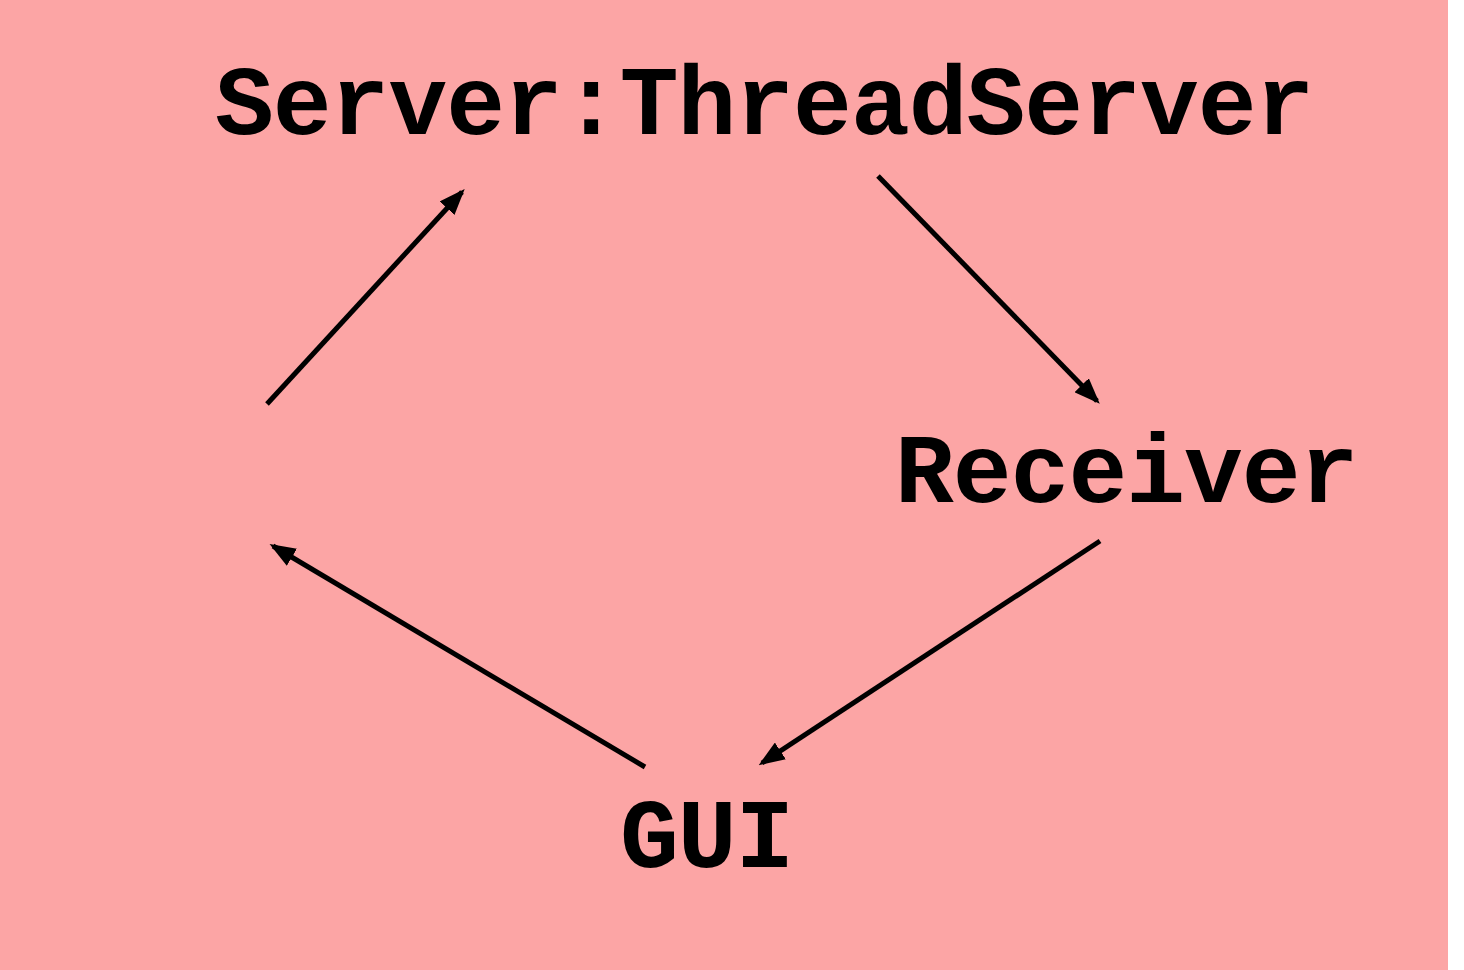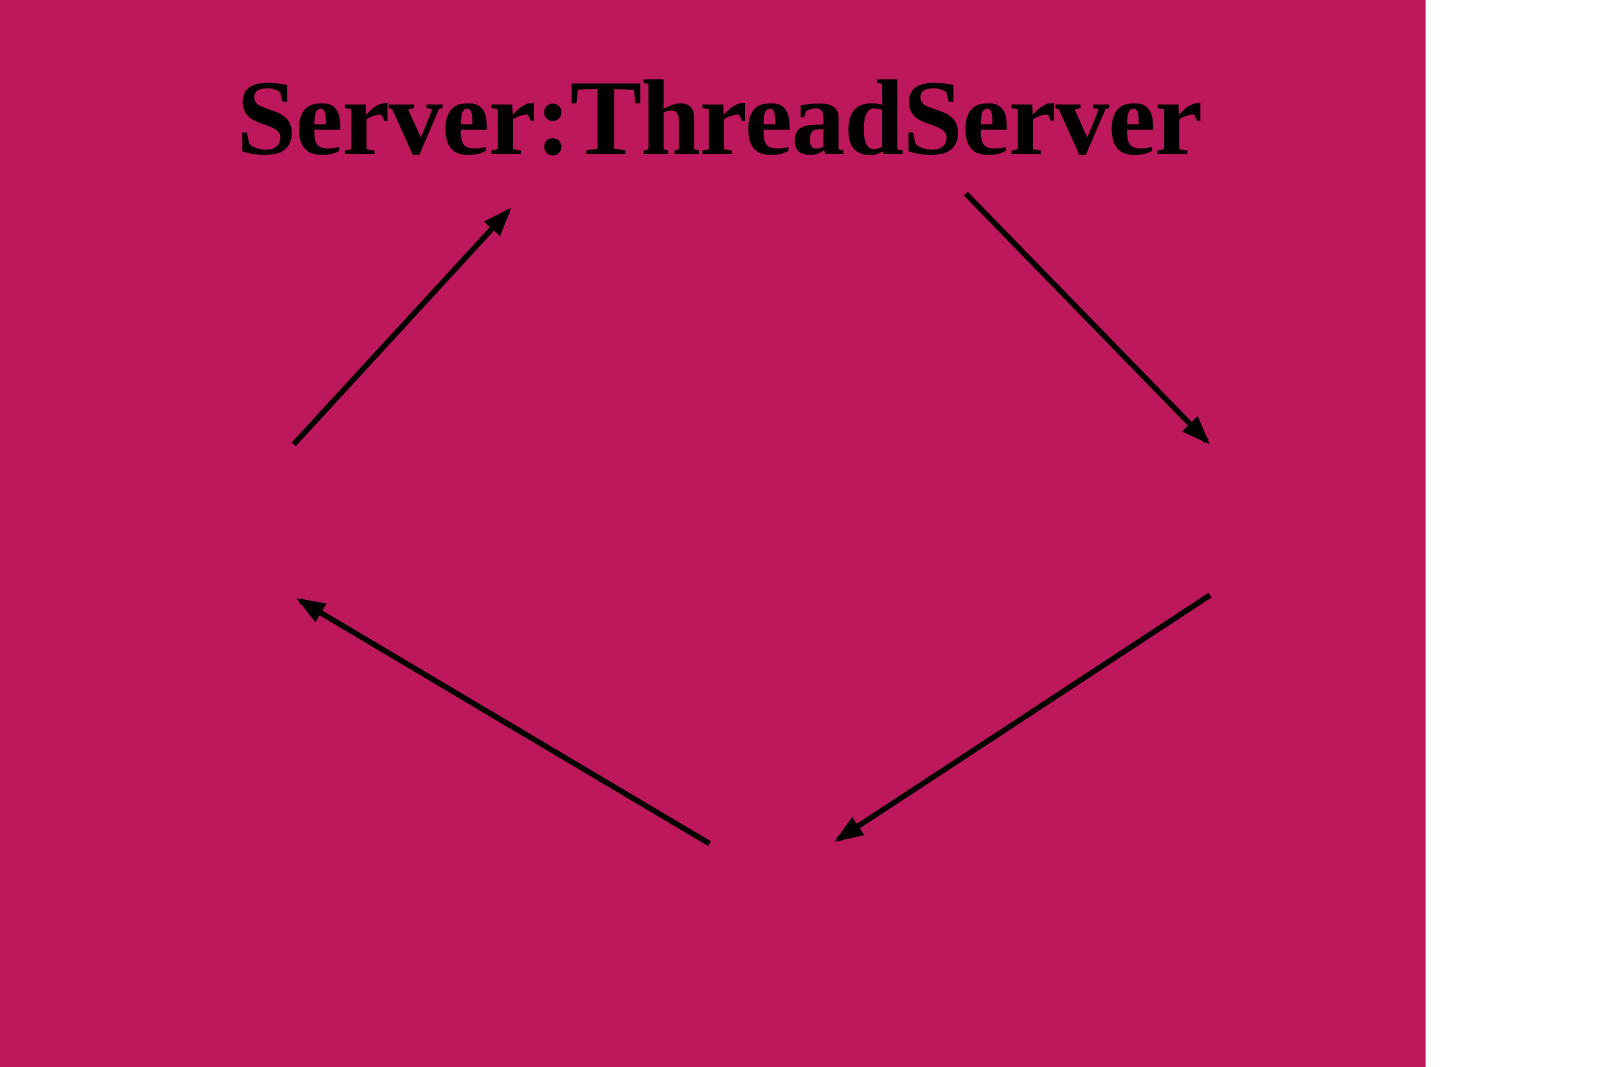--- a/index.html
+++ b/index.html
@@ -2,25 +2,25 @@
 <html><head>
 <meta charset="utf-8">
 <style>
   html, body {
     margin: 0;
     padding: 0;
     background: #ffffff;
   }
   .canvas {
     position: relative;
-    width: 1296px;
+    width: 1448px;
     height: 970px;
-    background: #be185d;
+    background: #fca5a5;
     overflow: hidden;
-    font-family: Liberation Serif, serif;
+    font-family: Liberation Mono, monospace;
   }
   .node-label {
     position: absolute;
     font-weight: bold;
     font-size: 98px;
     line-height: 1;
     color: #000000;
     white-space: nowrap;
     letter-spacing: -1px;
   }
@@ -49,15 +49,17 @@
     <line x1="878" y1="176" x2="1097" y2="401" stroke="#000000" stroke-width="5" marker-end="url(#arrowhead)"></line>
 
     <line x1="1100" y1="541" x2="762" y2="763" stroke="#000000" stroke-width="5" marker-end="url(#arrowhead)"></line>
 
     <line x1="645" y1="767" x2="273" y2="546" stroke="#000000" stroke-width="5" marker-end="url(#arrowhead)"></line>
   </svg>
 
   <div class="node-label" style="left:215px; top:59px;">Server:ThreadServer</div>
 
 
+  <div class="node-label" style="left:895px; top:427px;">Receiver</div>
 
+  <div class="node-label" style="left:620px; top:792px;">GUI</div>
 
 </div>
 
 </body></html>

